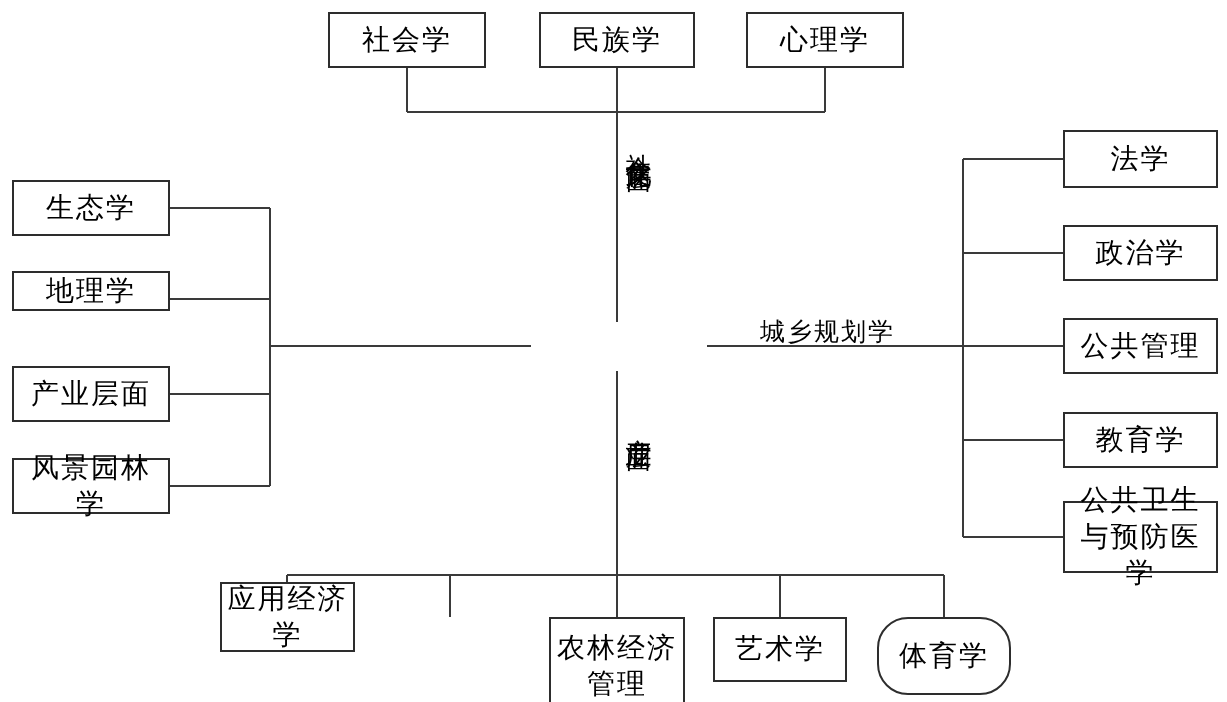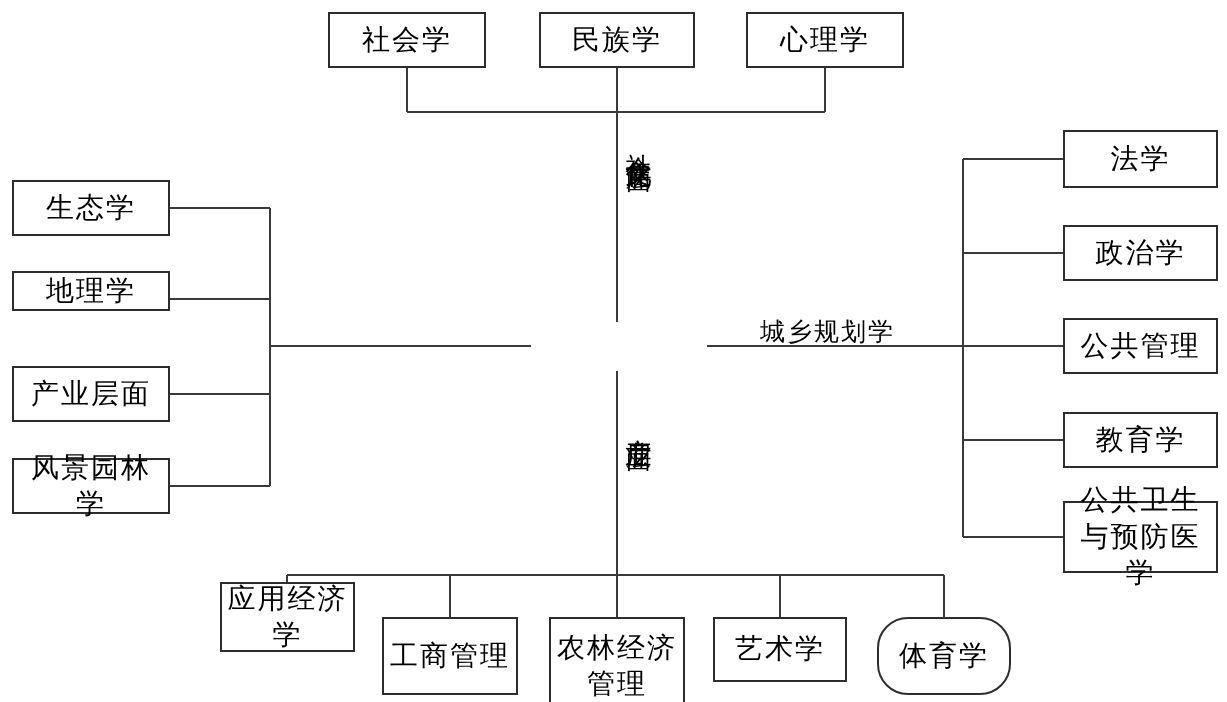--- a/index.html
+++ b/index.html
@@ -99,21 +99,20 @@
   <div class="node" style="left:12px; top:458px; width:158px; height:56px;">风景园林学</div>
 
 
   <div class="node" style="left:1063px; top:130px; width:155px; height:58px;">法学</div>
   <div class="node" style="left:1063px; top:225px; width:155px; height:56px;">政治学</div>
   <div class="node" style="left:1063px; top:318px; width:155px; height:56px;">公共管理</div>
   <div class="node" style="left:1063px; top:412px; width:155px; height:56px;">教育学</div>
   <div class="node" style="left:1063px; top:501px; width:155px; height:72px;">公共卫生与预防医学</div>
 
   <div class="node" style="left:220px; top:582px; width:135px; height:70px;">应用经济学</div>
-  <div class="node" style="left:382px; top:617px; width:136px; height:78px;">工商管理</div>
   <div class="node" style="left:549px; top:617px; width:136px; height:98px;">农林经济管理</div>
   <div class="node" style="left:713px; top:617px; width:134px; height:65px;">艺术学</div>
   <div class="node" style="left:877px; top:617px; width:134px; height:78px;border-radius:31px;">体育学</div>
 
   <div class="axis-label-v" style="left:621px; top:133px;">社会文化层面</div>
   <div class="axis-label-h" style="left:760px; top:315px;">城乡规划学</div>
   <div class="axis-label-v" style="left:621px; top:418px;">产业层面</div>
 
 </div>
 

